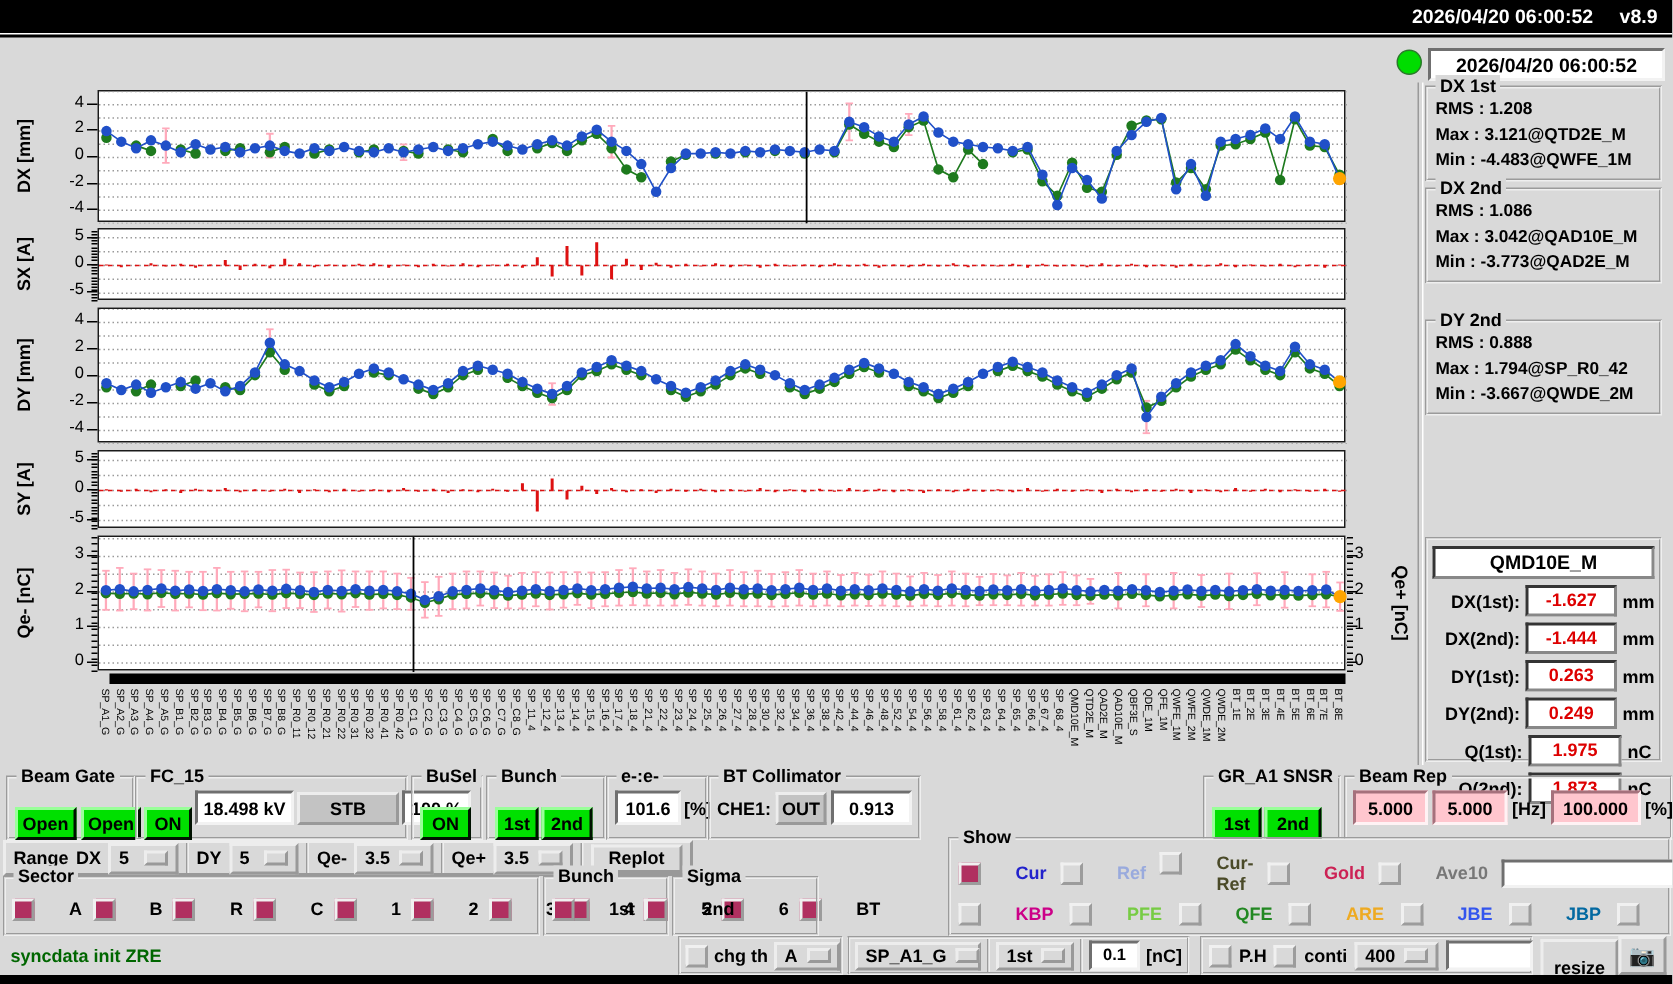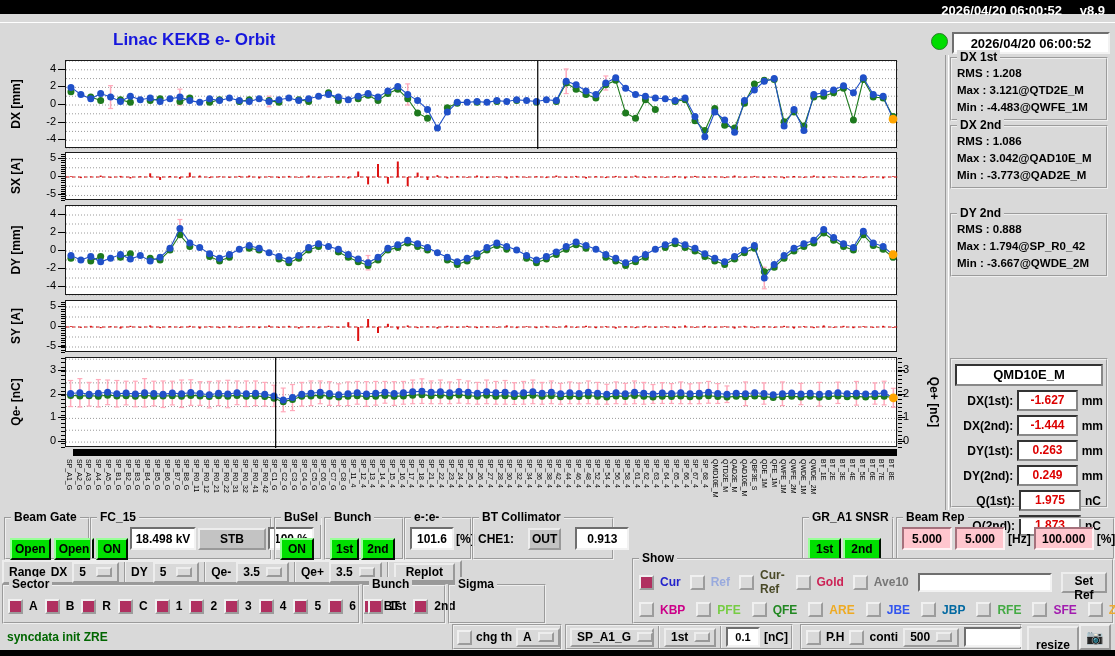--- a/index.html
+++ b/index.html
@@ -1,20 +1,20 @@
 <!DOCTYPE html>
 <html><head>
 <meta charset="utf-8">
 <style>
   html,body{margin:0;padding:0;background:#d9d9d9;}
   #win{position:relative;width:1115px;height:656px;background:#d9d9d9;overflow:hidden;
        font-family:"Liberation Sans",sans-serif;color:#000;}
   .abs{position:absolute;}
   
-  #titlebar{left:0;top:0;width:1115px;height:14px;background:#000;color:#fff;
+  #titlebar{left:0;top:0;width:1115px;height:25px;background:#000;color:#fff;
             font-weight:bold;font-size:13px;line-height:22px;text-align:right;
             box-sizing:border-box;padding-right:10px;}
   #titlebar span{margin-left:14px;}
   #main{left:0;top:22px;width:1115px;height:628px;border-top:1px solid #fff;}
   #bottomstrip{left:0;top:650px;width:1115px;height:6px;background:#000;}
   #apptitle{left:113px;top:30px;font-size:17px;font-weight:bold;color:#1717dd;}
   #statuslamp{left:931px;top:33px;width:15px;height:15px;border-radius:50%;
               background:#00dd00;border:1px solid #2a7a2a;}
   
   .gbox{position:absolute;border:2px groove #efefef;}
@@ -48,35 +48,34 @@
   .statline{font-weight:bold;font-size:11.5px;line-height:17px;padding-left:5px;white-space:nowrap;}
   #qmdname{background:#fff;border:2px inset #888;font-weight:bold;font-size:13px;
            text-align:center;height:16px;padding:1px 0;}
   .qmdrow{display:flex;align-items:center;gap:4px;margin-top:4px;}
   .qmdrow .k{width:60px;text-align:right;font-weight:bold;font-size:12px;}
   .qmdrow .v{width:58px;height:15px;background:#fff;border:2px inset #888;color:#dd0000;
              font-weight:bold;font-size:12px;text-align:center;padding:1px 0;}
   .qmdrow .u{font-weight:bold;font-size:12px;}
   #vsep{left:945px;top:55px;width:2px;height:455px;border-left:1px solid #9a9a9a;border-right:1px solid #fff;}
   #statusmsg{left:7px;top:630px;color:#006600;font-weight:bold;font-size:12px;}
-  .showitem{display:flex;align-items:center;gap:6px;font-weight:bold;font-size:12px;}
+  .showitem{display:flex;gap:23px;font-weight:bold;font-size:12px;}
 </style>
 </head>
 <body>
 
 <div id="win">
 
   <div id="titlebar" class="abs">
     <span>2026/04/20 06:00:52</span>
     <span>v8.9</span>
   </div>
 
   <div id="main" class="abs"></div>
 
-  <div id="apptitle" class="abs">Linac KEKB e- Orbit</div>
   <div id="statuslamp" class="abs"></div>
   <input id="tsentry" class="entry abs" style="left: 952px; top: 32px; width: 150px; font-size: 13px; height: 16px;" readonly="" value="2026/04/20 06:00:52">
 
   <div id="chartlayer" class="abs" style="left:0;top:0;width:1115px;height:656px;">
       <div class="plot" style="left: 65px; top: 60px; width: 832px; height: 88px;"><svg width="832" height="88" viewBox="0 0 832 88">
           <line x1="0" y1="88" x2="832" y2="88" stroke="#9a9a9a" stroke-width="1" stroke-dasharray="1,2"></line>
           <line x1="0" y1="79.2" x2="832" y2="79.2" stroke="#9a9a9a" stroke-width="1" stroke-dasharray="1,2"></line>
           <line x1="0" y1="70.4" x2="832" y2="70.4" stroke="#9a9a9a" stroke-width="1" stroke-dasharray="1,2"></line>
           <line x1="0" y1="61.599999999999994" x2="832" y2="61.599999999999994" stroke="#9a9a9a" stroke-width="1" stroke-dasharray="1,2"></line>
           <line x1="0" y1="52.8" x2="832" y2="52.8" stroke="#9a9a9a" stroke-width="1" stroke-dasharray="1,2"></line>
@@ -1393,21 +1392,21 @@
   <div class="gbox" style="left:404px;top:517px;width:64px;height:39px;">
     <span class="legend">e-:e-</span>
     <div class="inner" style="gap:2px;">
       <input class="entry" style="width: 36px;" readonly="" value="101.6">
       <span class="lbl">[%]</span>
     </div>
   </div>
 
   <div class="gbox" style="left:472px;top:517px;width:138px;height:39px;">
     <span class="legend">BT Collimator</span>
-    <div class="inner" style="gap:14px;">
+    <div class="inner" style="gap:3px;">
       <span class="lbl">CHE1:</span>
       <button class="btn gray" style="width:46px;padding:1px 2px;">OUT</button>
       <input class="entry" style="width: 46px;" readonly="" value="0.913">
     </div>
   </div>
 
 
   <div class="gbox" style="left:802px;top:517px;width:88px;height:39px;">
     <span class="legend">GR_A1 SNSR</span>
     <div class="inner" style="gap:2px;">
@@ -1617,21 +1616,21 @@
     <span class="lbl">[nC]</span>
   </div>
 
   <div class="abs" style="left:800px;top:624px;width:222px;height:26px;border:2px groove #efefef;
        display:flex;align-items:center;gap:5px;box-sizing:border-box;padding:0 4px;">
     <span class="cb"></span>
     <span class="lbl">P.H</span>
     <span class="cb"></span>
     <span class="lbl">conti</span>
     <span class="dd" style="width:56px;height:19px;">
-        <span>500</span>
+        <span>400</span>
         <span class="ind"></span>
       </span>
     <input class="entry" style="width: 50px; height: 14px;" value="">
   </div>
 
   <button class="btn abs" style="left:1027px;top:626px;height:37px;padding:0 7px;">resize</button>
   <button class="btn abs" style="left:1079px;top:624px;height:26px;width:32px;padding:0;"><span style="font-size:14px;">📷</span></button>
 
   <div id="bottomstrip" class="abs"></div>
 </div>

